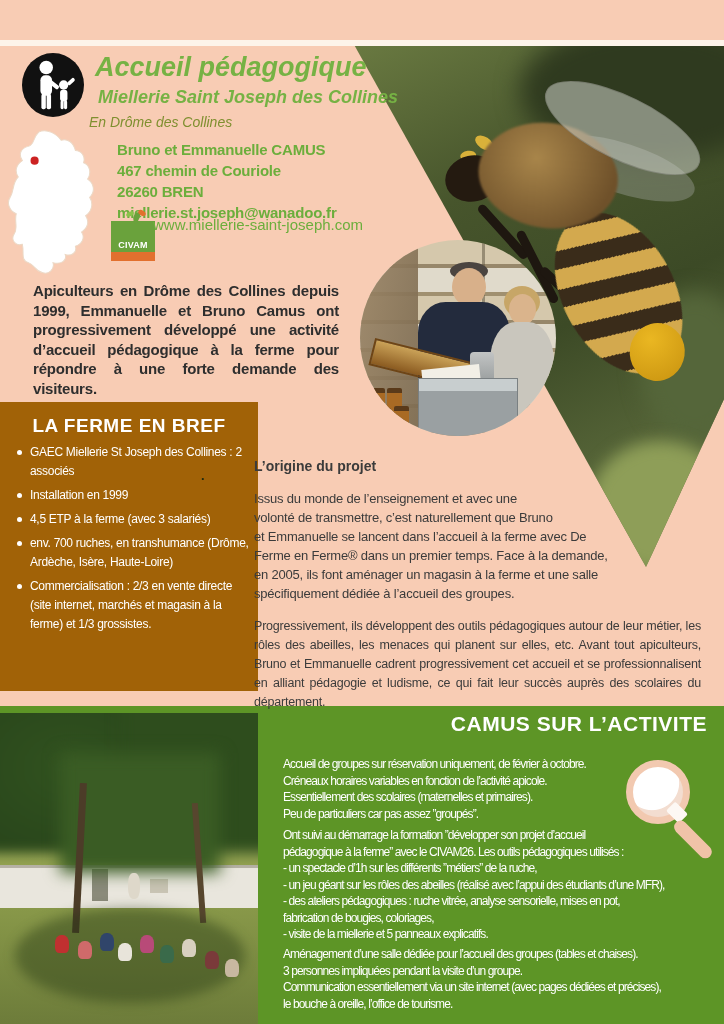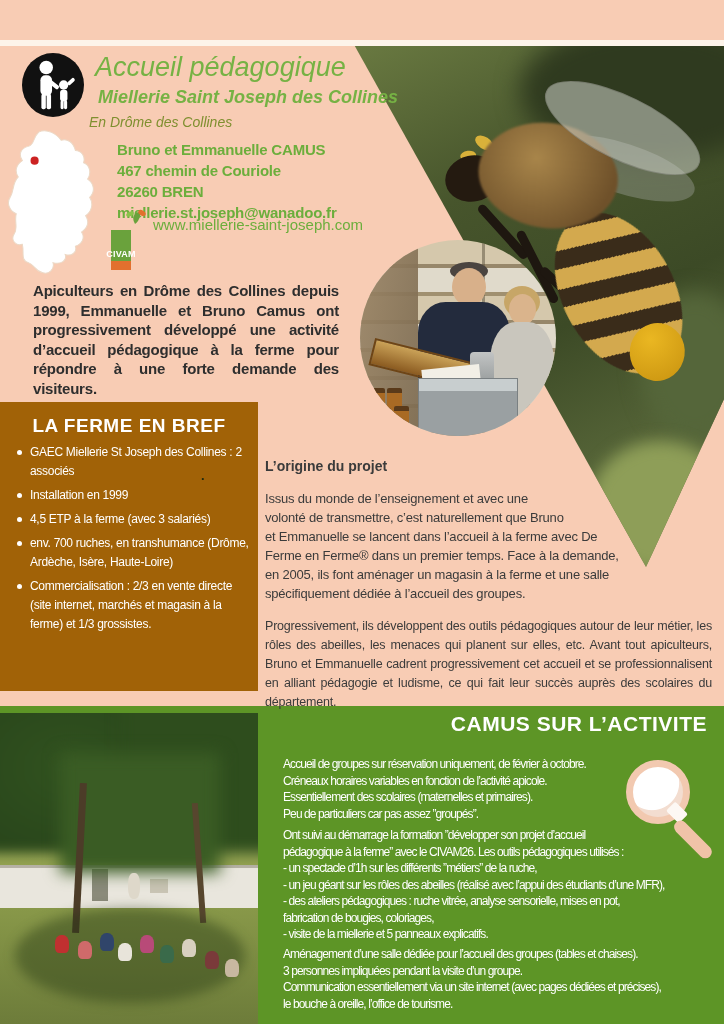--- a/index.html
+++ b/index.html
@@ -59,47 +59,47 @@
   .woman-body{left:130px;top:82px;width:64px;height:98px;background:#c9c6bd;border-radius:40% 40% 8% 8%;}
   .smoker{left:110px;top:112px;width:24px;height:38px;background:linear-gradient(#c2c4c4,#8f9494);border-radius:4px;}
   .mbox{left:58px;top:138px;width:98px;height:58px;border:1px solid #7a8082;
      background:linear-gradient(180deg,#c8cecf 0 12px,#9aa0a2 12px);}
   .paper{left:62px;top:127px;width:58px;height:16px;background:#f2efe6;transform:rotate(-6deg);}
   .jar{position:absolute;width:15px;height:20px;background:#a96a24;border-top:5px solid #5a3a1a;border-radius:2px;}
   .j1{left:10px;top:148px;}.j2{left:27px;top:148px;}.j3{left:16px;top:168px;}.j4{left:34px;top:166px;}.j5{left:4px;top:170px;}
 
   
   .family-badge{left:22px;top:53px;width:62px;height:64px;background:#111;border-radius:50%;z-index:4;}
-  .cat-title{left:95px;top:52px;z-index:4;font-style:italic;font-weight:400;font-size:27px;color:#76b244;}
+  .cat-title{left:95px;top:52px;z-index:4;font-style:italic;font-weight:700;font-size:27px;color:#76b244;}
   .farm-title{left:98px;top:87px;z-index:4;font-style:italic;font-weight:600;font-size:18px;color:#76b244;}
   .region{left:89px;top:114px;z-index:4;font-style:italic;font-size:14px;color:#7f8f2f;}
 
   .map{left:4px;top:130px;z-index:4;}
   .contact{left:117px;top:139px;z-index:4;color:#6cae3c;font-weight:bold;font-size:15px;line-height:21px;letter-spacing:-.2px;}
   .civam{left:111px;top:221px;width:34px;z-index:4;}
-  .civam-badge{width:20px;height:40px;margin-top:9px;}
+  .civam-badge{width:44px;height:40px;}
   .civam-top{height:29px;background:#6aa23c;color:#fff;font-weight:bold;font-size:9px;
      display:flex;align-items:flex-end;justify-content:center;padding-bottom:2px;letter-spacing:.2px;}
   .civam-bot{height:9px;background:#e2702e;}
   .sprout{position:absolute;left:14px;top:-12px;}
   .website{left:153px;top:216px;z-index:4;color:#6cae3c;font-size:15px;font-weight:500;}
 
   .intro{left:33px;top:281px;width:306px;z-index:4;color:#2e2e2e;font-weight:bold;font-size:15px;line-height:19.5px;
      text-align:justify;letter-spacing:-.2px;}
 
   
   .brief{left:0;top:402px;width:258px;height:289px;background:#a16207;z-index:3;color:#fff;}
   .brief h3{margin:13px 0 6px 0;text-align:center;font-size:19px;letter-spacing:.5px;}
   .brief ul{margin:0;padding:0 8px 0 30px;list-style:none;}
   .brief li{position:relative;font-size:12px;line-height:19px;margin-bottom:5px;letter-spacing:-.3px;}
   .brief li::before{content:"";position:absolute;left:-13px;top:7px;width:5px;height:5px;border-radius:50%;background:#fff;}
   .stray{left:201px;top:468px;z-index:4;color:#1d2a10;font-weight:bold;font-size:13px;}
 
   
-  .origin{left:265px;top:458px;width:447px;z-index:3;color:#3b3b3b;}
+  .origin{left:254px;top:458px;width:447px;z-index:3;color:#3b3b3b;}
   .origin h4{margin:0;font-size:14px;font-weight:bold;}
   .origin .p1{margin:15px 0 0 0;font-size:13px;line-height:19px;white-space:pre-line;letter-spacing:-.2px;}
   .origin .p2{margin:14px 0 0 0;font-size:12.5px;line-height:19px;text-align:justify;letter-spacing:-.2px;}
 
   
   .bottom{left:0;top:706px;width:724px;height:318px;background:#5d9526;z-index:2;}
   .zoom-title{position:absolute;right:17px;top:6px;color:#fff;font-weight:bold;font-size:21px;letter-spacing:.5px;}
   .act{position:absolute;left:283px;width:460px;color:#fff;font-size:12px;line-height:16.5px;
        letter-spacing:-.9px;white-space:pre;}
   .act1{top:50px;}.act2{top:121px;}.act3{top:240px;}

